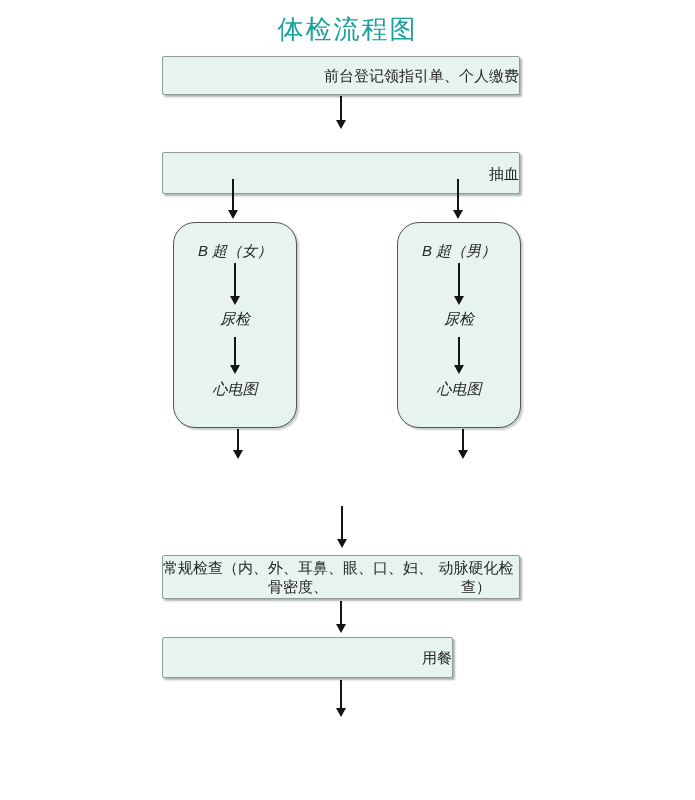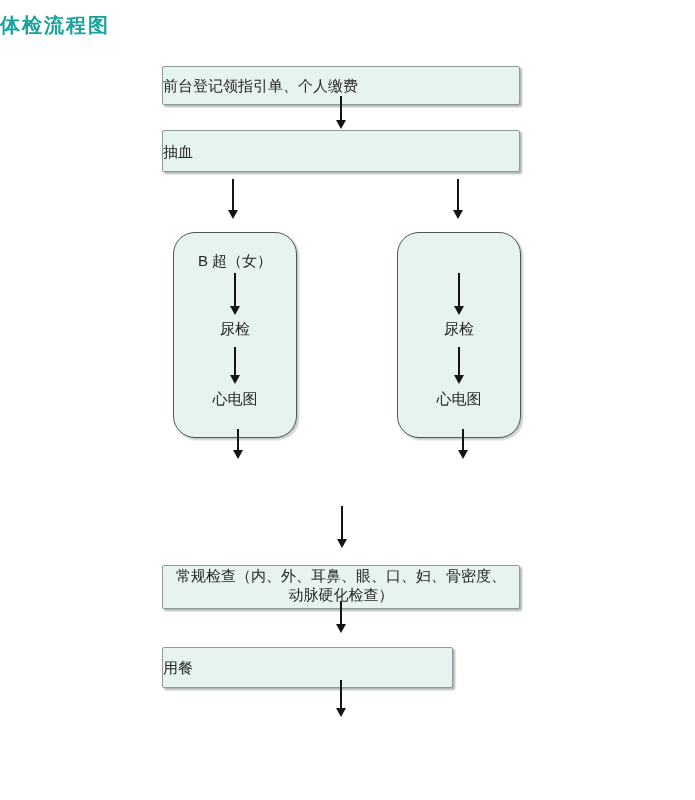--- a/index.html
+++ b/index.html
@@ -11,37 +11,38 @@
     --arrow:#141414;
   }
   html,body{margin:0;padding:0;background:#ffffff;}
   body{
     width:695px;height:800px;position:relative;overflow:hidden;
     font-family:"Liberation Sans","DejaVu Sans",sans-serif;
   }
   .canvas{position:absolute;left:0;top:0;width:695px;height:800px;background:#fff;}
   .title{
     position:absolute;left:0;top:12px;width:100%;margin:0;
-    text-align:left;font-size:20px;font-weight:bold;letter-spacing:2px;
+    text-align:center;font-size:26px;font-weight:normal;letter-spacing:2px;
     color:var(--accent);
   }
   .node{
     position:absolute;box-sizing:border-box;
     background:var(--fill);
     border:1px solid var(--border);
     border-radius:2px;
     box-shadow:2px 2px 2px rgba(95,105,105,.5);
-    display:flex;align-items:center;justify-content:flex-start;
-    text-align:center;font-size:15px;line-height:19px;color:var(--ink);margin-top:10px;
+    display:flex;align-items:center;justify-content:flex-end;
+    text-align:center;font-size:15px;line-height:19px;color:var(--ink);
   }
   .node.round{
     border-radius:22px;
     border:1px solid var(--outline);
     box-shadow:2px 2px 2px rgba(95,105,105,.35);
     display:block;
+    font-style:italic;
   }
   .rlabel{
     position:absolute;left:0;width:100%;height:20px;line-height:20px;
     text-align:center;font-size:15px;color:var(--ink);
   }
   .arrow{position:absolute;width:12px;transform:translateX(-50%);}
   .arrow .shaft{
     position:absolute;left:50%;top:0;bottom:7px;width:2px;margin-left:-1px;
     background:var(--arrow);
   }
@@ -60,21 +61,21 @@
 
   <div class="node" style="left:162px;top:56px;width:358px;height:39px">
     <span>前台登记领指引单、个人缴费</span>
   </div>
 
   <div class="arrow" style="left:341px;top:96px;height:33px">
     <span class="shaft"></span>
     <span class="head"></span>
   </div>
 
-  <div class="node" style="left:162px;top:120px;width:358px;height:42px">
+  <div class="node" style="left:162px;top:152px;width:358px;height:42px">
     <span>抽血</span>
   </div>
 
   <div class="arrow" style="left:233px;top:179px;height:40px">
     <span class="shaft"></span>
     <span class="head"></span>
   </div>
   <div class="arrow" style="left:458px;top:179px;height:40px">
     <span class="shaft"></span>
     <span class="head"></span>
@@ -88,20 +89,21 @@
     </div>
     <span class="rlabel" style="top:86px">尿检</span>
     <div class="arrow" style="left:50%;top:114px;height:37px">
       <span class="shaft"></span>
       <span class="head"></span>
     </div>
     <span class="rlabel" style="top:156px">心电图</span>
   </div>
 
   <div class="node round" style="left:397px;top:222px;width:124px;height:206px">
+    <span class="rlabel" style="top:18px">B 超（男）</span>
     <div class="arrow" style="left:50%;top:40px;height:42px">
       <span class="shaft"></span>
       <span class="head"></span>
     </div>
     <span class="rlabel" style="top:86px">尿检</span>
     <div class="arrow" style="left:50%;top:114px;height:37px">
       <span class="shaft"></span>
       <span class="head"></span>
     </div>
     <span class="rlabel" style="top:156px">心电图</span>
@@ -115,21 +117,21 @@
     <span class="shaft"></span>
     <span class="head"></span>
   </div>
 
 
   <div class="arrow" style="left:342px;top:506px;height:42px">
     <span class="shaft"></span>
     <span class="head"></span>
   </div>
 
-  <div class="node" style="left:162px;top:555px;width:358px;height:44px;flex-direction:column">
+  <div class="node" style="left:162px;top:555px;width:358px;height:44px;flex-direction:row">
     <span style="display:block">常规检查（内、外、耳鼻、眼、口、妇、骨密度、</span>
     <span style="display:block">动脉硬化检查）</span>
   </div>
 
   <div class="arrow" style="left:341px;top:601px;height:32px">
     <span class="shaft"></span>
     <span class="head"></span>
   </div>
 
   <div class="node" style="left:162px;top:637px;width:291px;height:41px">

